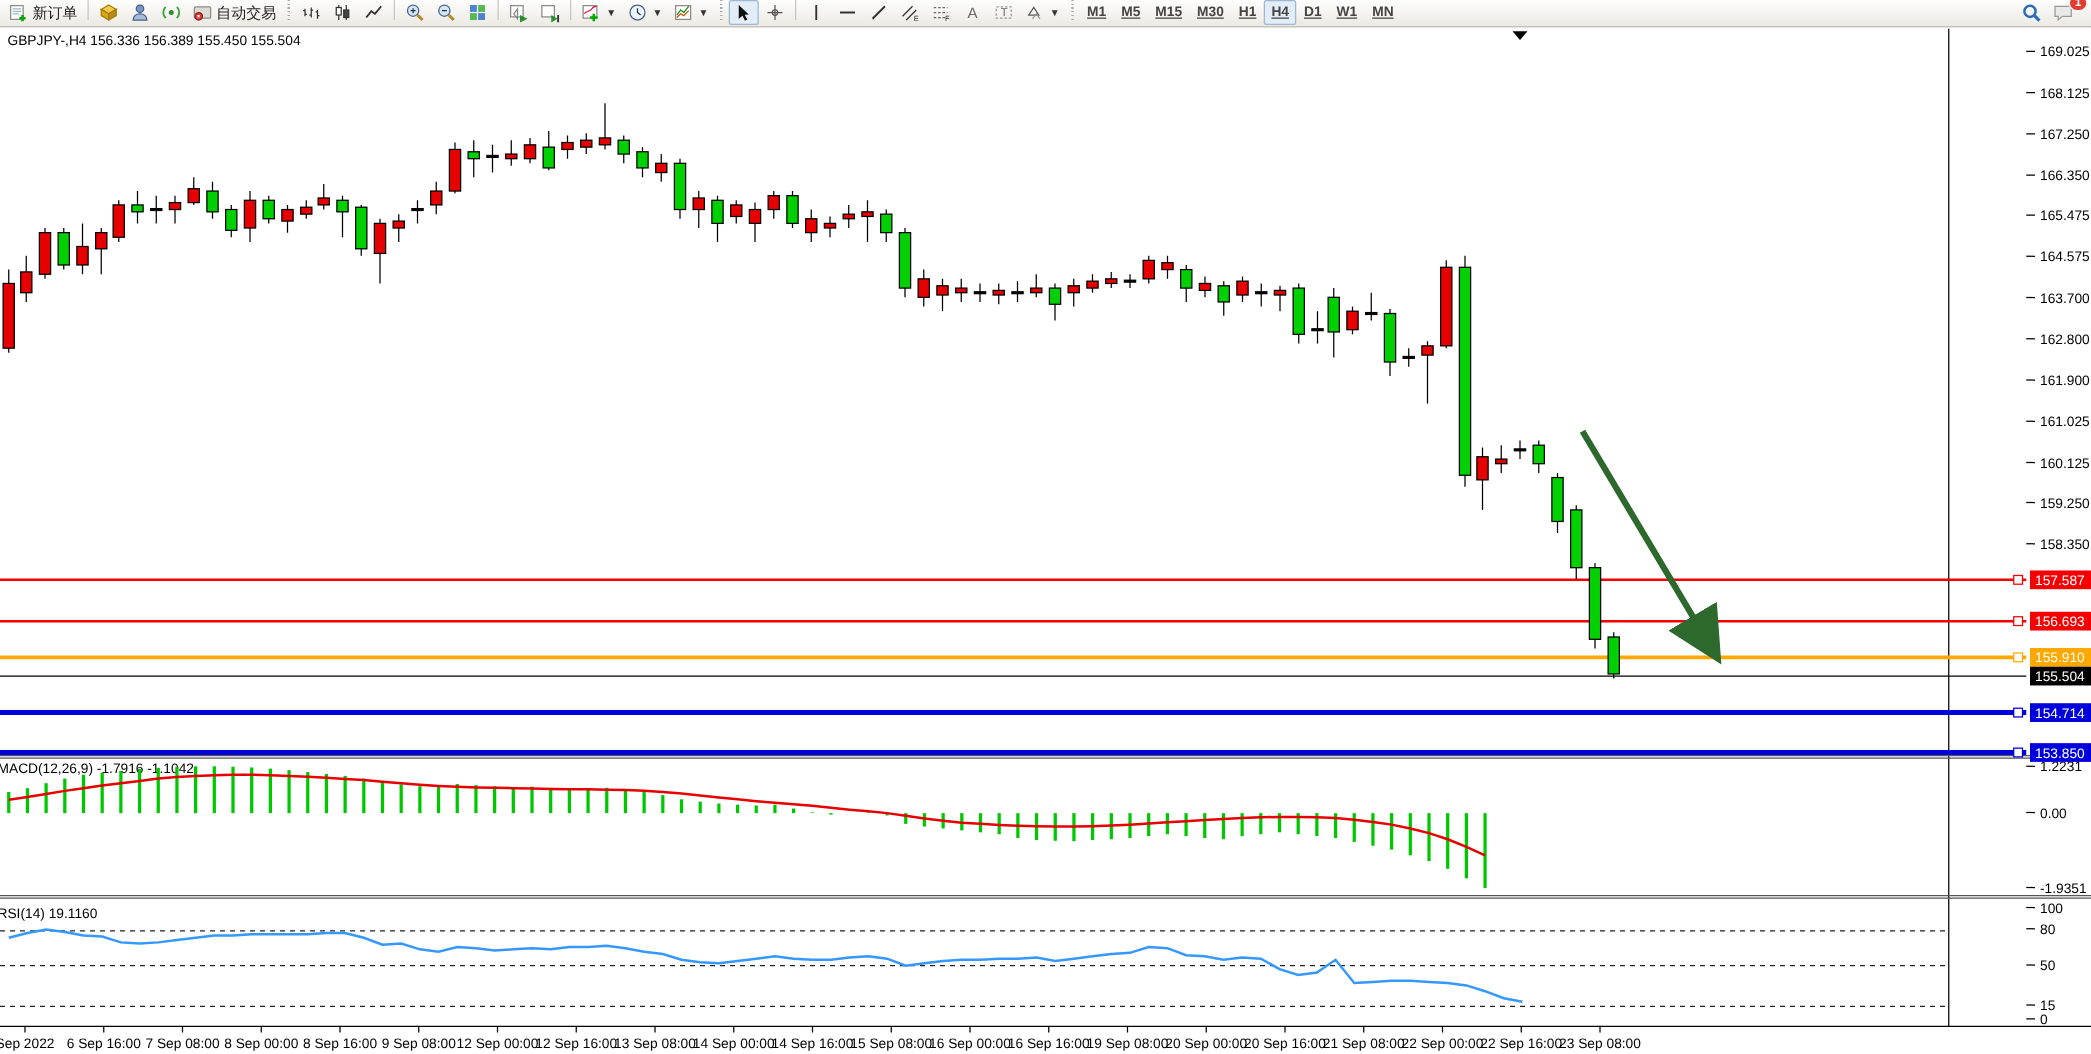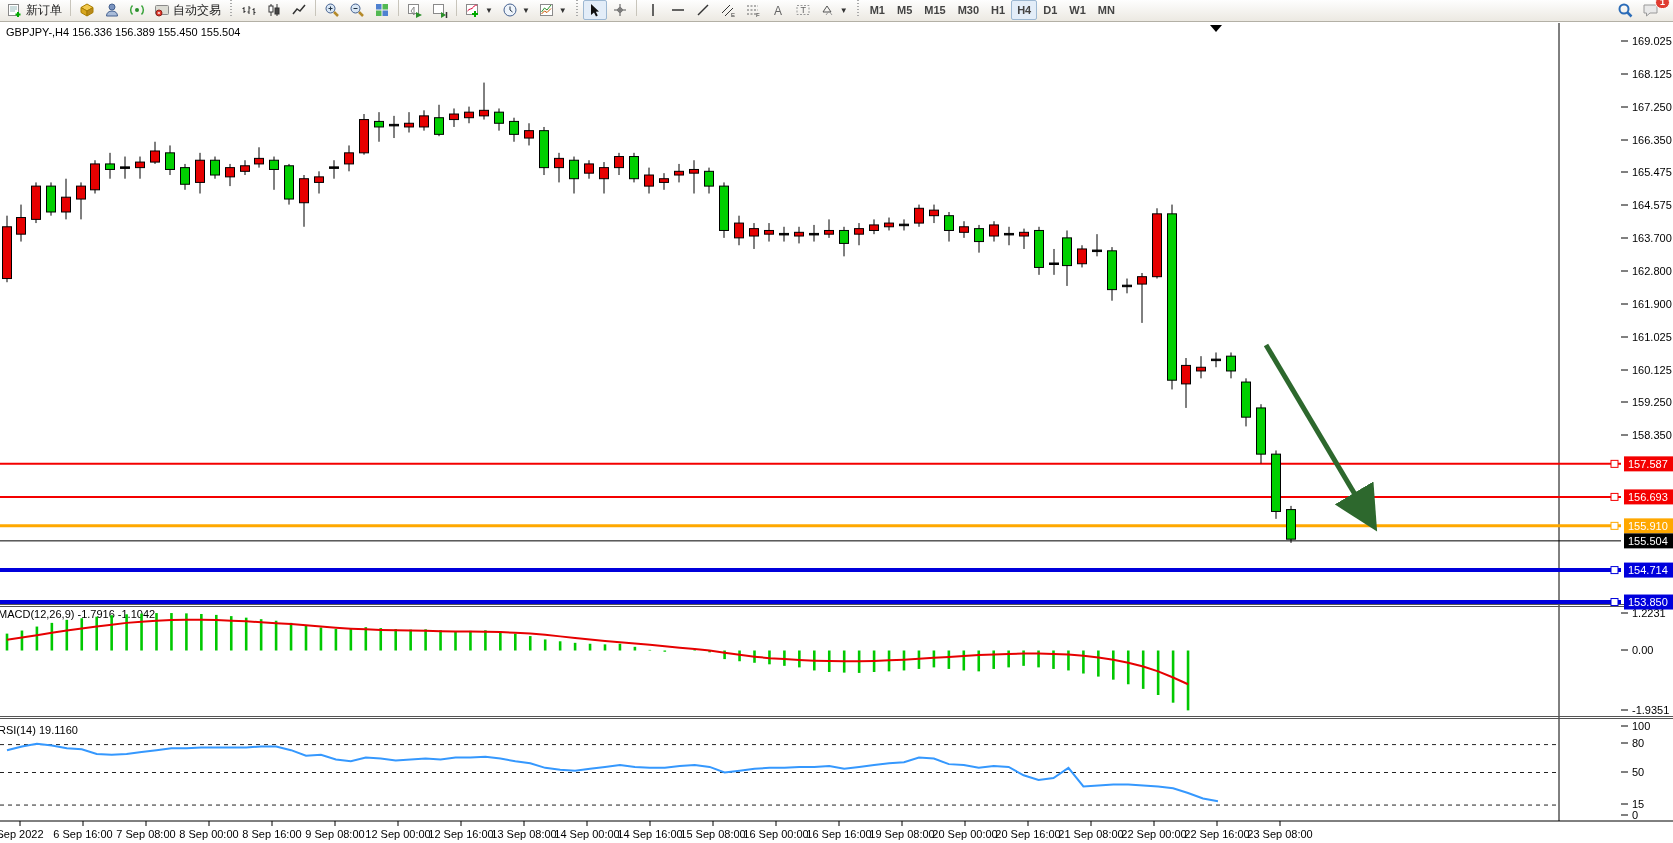--- a/index.html
+++ b/index.html
@@ -1,21 +1,21 @@
 <!DOCTYPE html>
 <html><head>
 <meta charset="utf-8">
 <style>
   html,body{margin:0;padding:0;background:#fff;width:1673px;height:843px;overflow:hidden;
     font-family:"Liberation Sans","DejaVu Sans",sans-serif;}
   .toolbar{height:21px;display:flex;align-items:flex-start;padding:0 3px;gap:1px;
     background:linear-gradient(#fefefe,#ece9e2);border-bottom:1px solid #b3b0a6;font-size:12px;color:#222;}
   .tbtn{height:18px;display:flex;align-items:center;gap:3px;padding:0 3px;border:1px solid transparent;border-radius:2px;cursor:default;white-space:nowrap;}
   .tbtn.active{border:1px solid #9db8d2;background:#e3edf8;}
-  .tf{font-size:11px;font-weight:bold;color:#444;padding:0 5px;}
+  .tf{font-size:11px;font-weight:bold;color:#444;padding:0 5px;text-decoration:underline;}
   .sep{width:1px;height:16px;background:#c8c5bb;margin:0 3px;flex:0 0 auto;}
   .grip{width:4px;height:16px;margin:0 3px;flex:0 0 auto;
     background-image:repeating-linear-gradient(#aaa 0 1px,transparent 1px 3px);background-size:2px 100%;background-repeat:no-repeat;background-position:center;}
   .caret{font-size:8px;color:#333;margin-left:1px;}
   .spacer{margin-left:auto;}
   .chat-wrap{position:relative;margin-right:6px;}
   .badge{position:absolute;top:-5px;right:-7px;background:#e03c31;color:#fff;border-radius:8px;
     font-size:9px;line-height:11px;padding:0 4px;font-weight:bold;border:1px solid #fff;}
   .chart-wrap{position:relative;width:1673px;height:692px;}
   svg text{font-family:"Liberation Sans","DejaVu Sans",sans-serif;}

